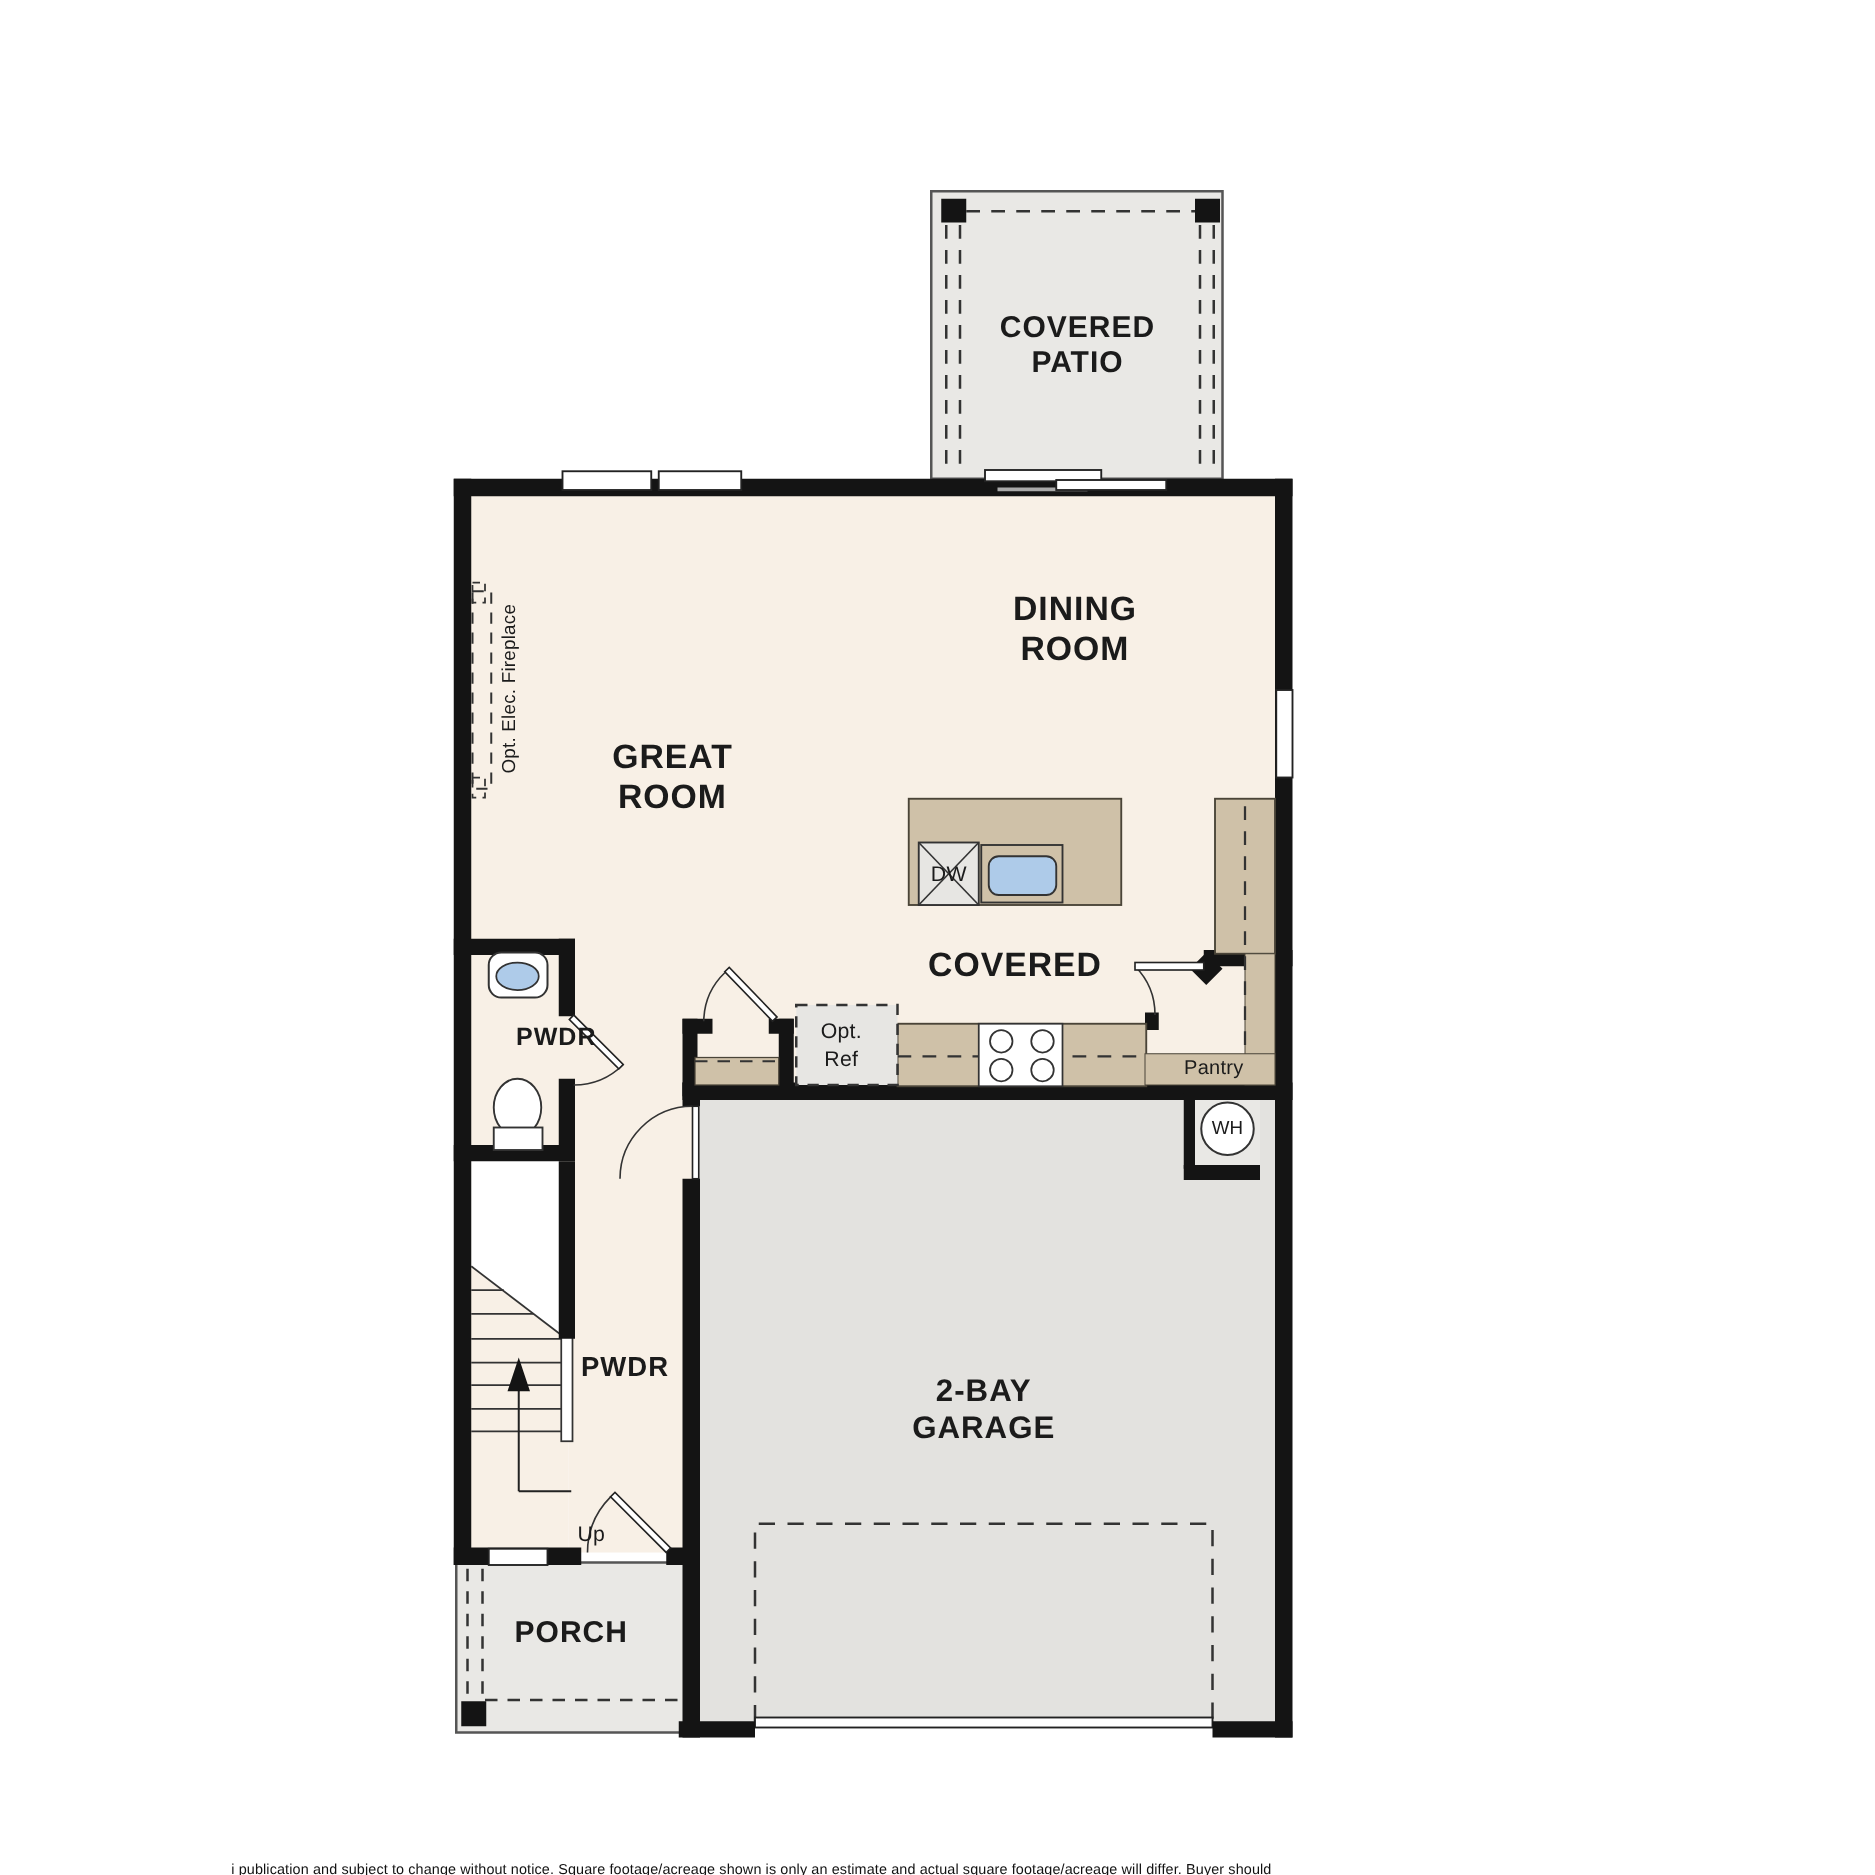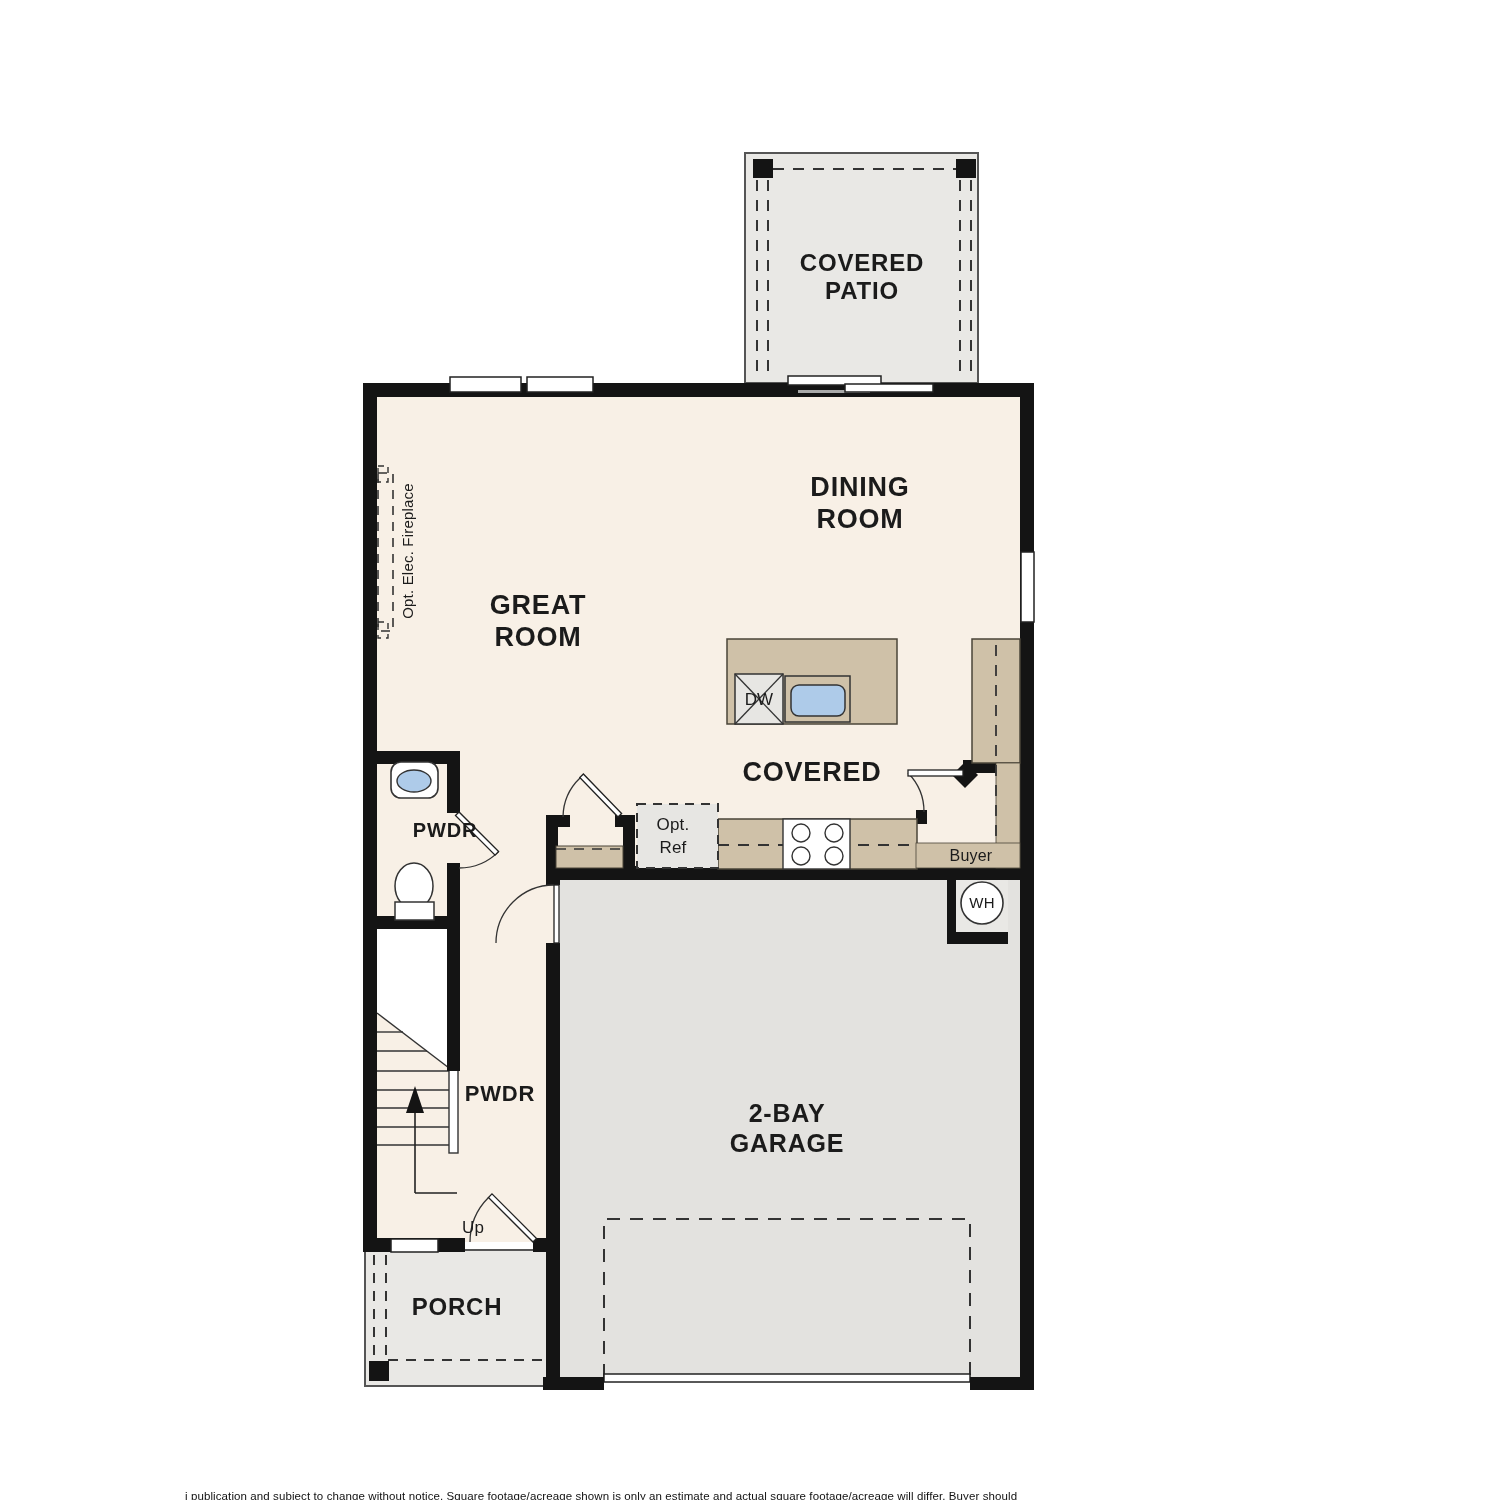--- a/index.html
+++ b/index.html
@@ -147,21 +147,21 @@
 <div class="lbl room" style="left:860px;top:504px;">DINING
 ROOM</div>
 <div class="lbl room" style="left:538px;top:575px;margin-top:47px;">GREAT
 ROOM</div>
 <div class="lbl room" style="left:812px;top:773px;">COVERED</div>
 <div class="lbl room" style="left:787px;top:1128px;font-size:25px;text-align:center;">2-BAY
 GARAGE</div>
 <div class="lbl room" style="left:457px;top:1307px;font-size:24px;">PORCH</div>
 <div class="lbl" style="left:413px;top:831px;font-size:20px;margin-left:32px;">PWDR</div>
 <div class="lbl" style="left:500px;top:1094px;font-size:22px;">PWDR</div>
-<div class="lbl reg" style="left:971px;top:856px;font-size:16px;">Buyer</div>
+<div class="lbl reg" style="left:971px;top:856px;font-size:16px;">Pantry</div>
 <div class="lbl reg small" style="left:759px;top:700px;text-align:center;">DW</div>
 <div class="lbl reg" style="left:982px;top:903px;font-size:15px;">WH</div>
 <div class="lbl reg small" style="left:673px;top:837px;line-height:1.35;">Opt.
 Ref</div>
 <div class="lbl reg small" style="left:473px;top:1194px;margin-top:34px;">Up</div>
 <div class="lbl reg rot" style="left:408px;top:551px;font-size:15px;">Opt. Elec. Fireplace</div>
 <div class="lbl reg" id="footer-note">i publication and subject to change without notice. Square footage/acreage shown is only an estimate and actual square footage/acreage will differ. Buyer should</div>
 
 </div>
 

